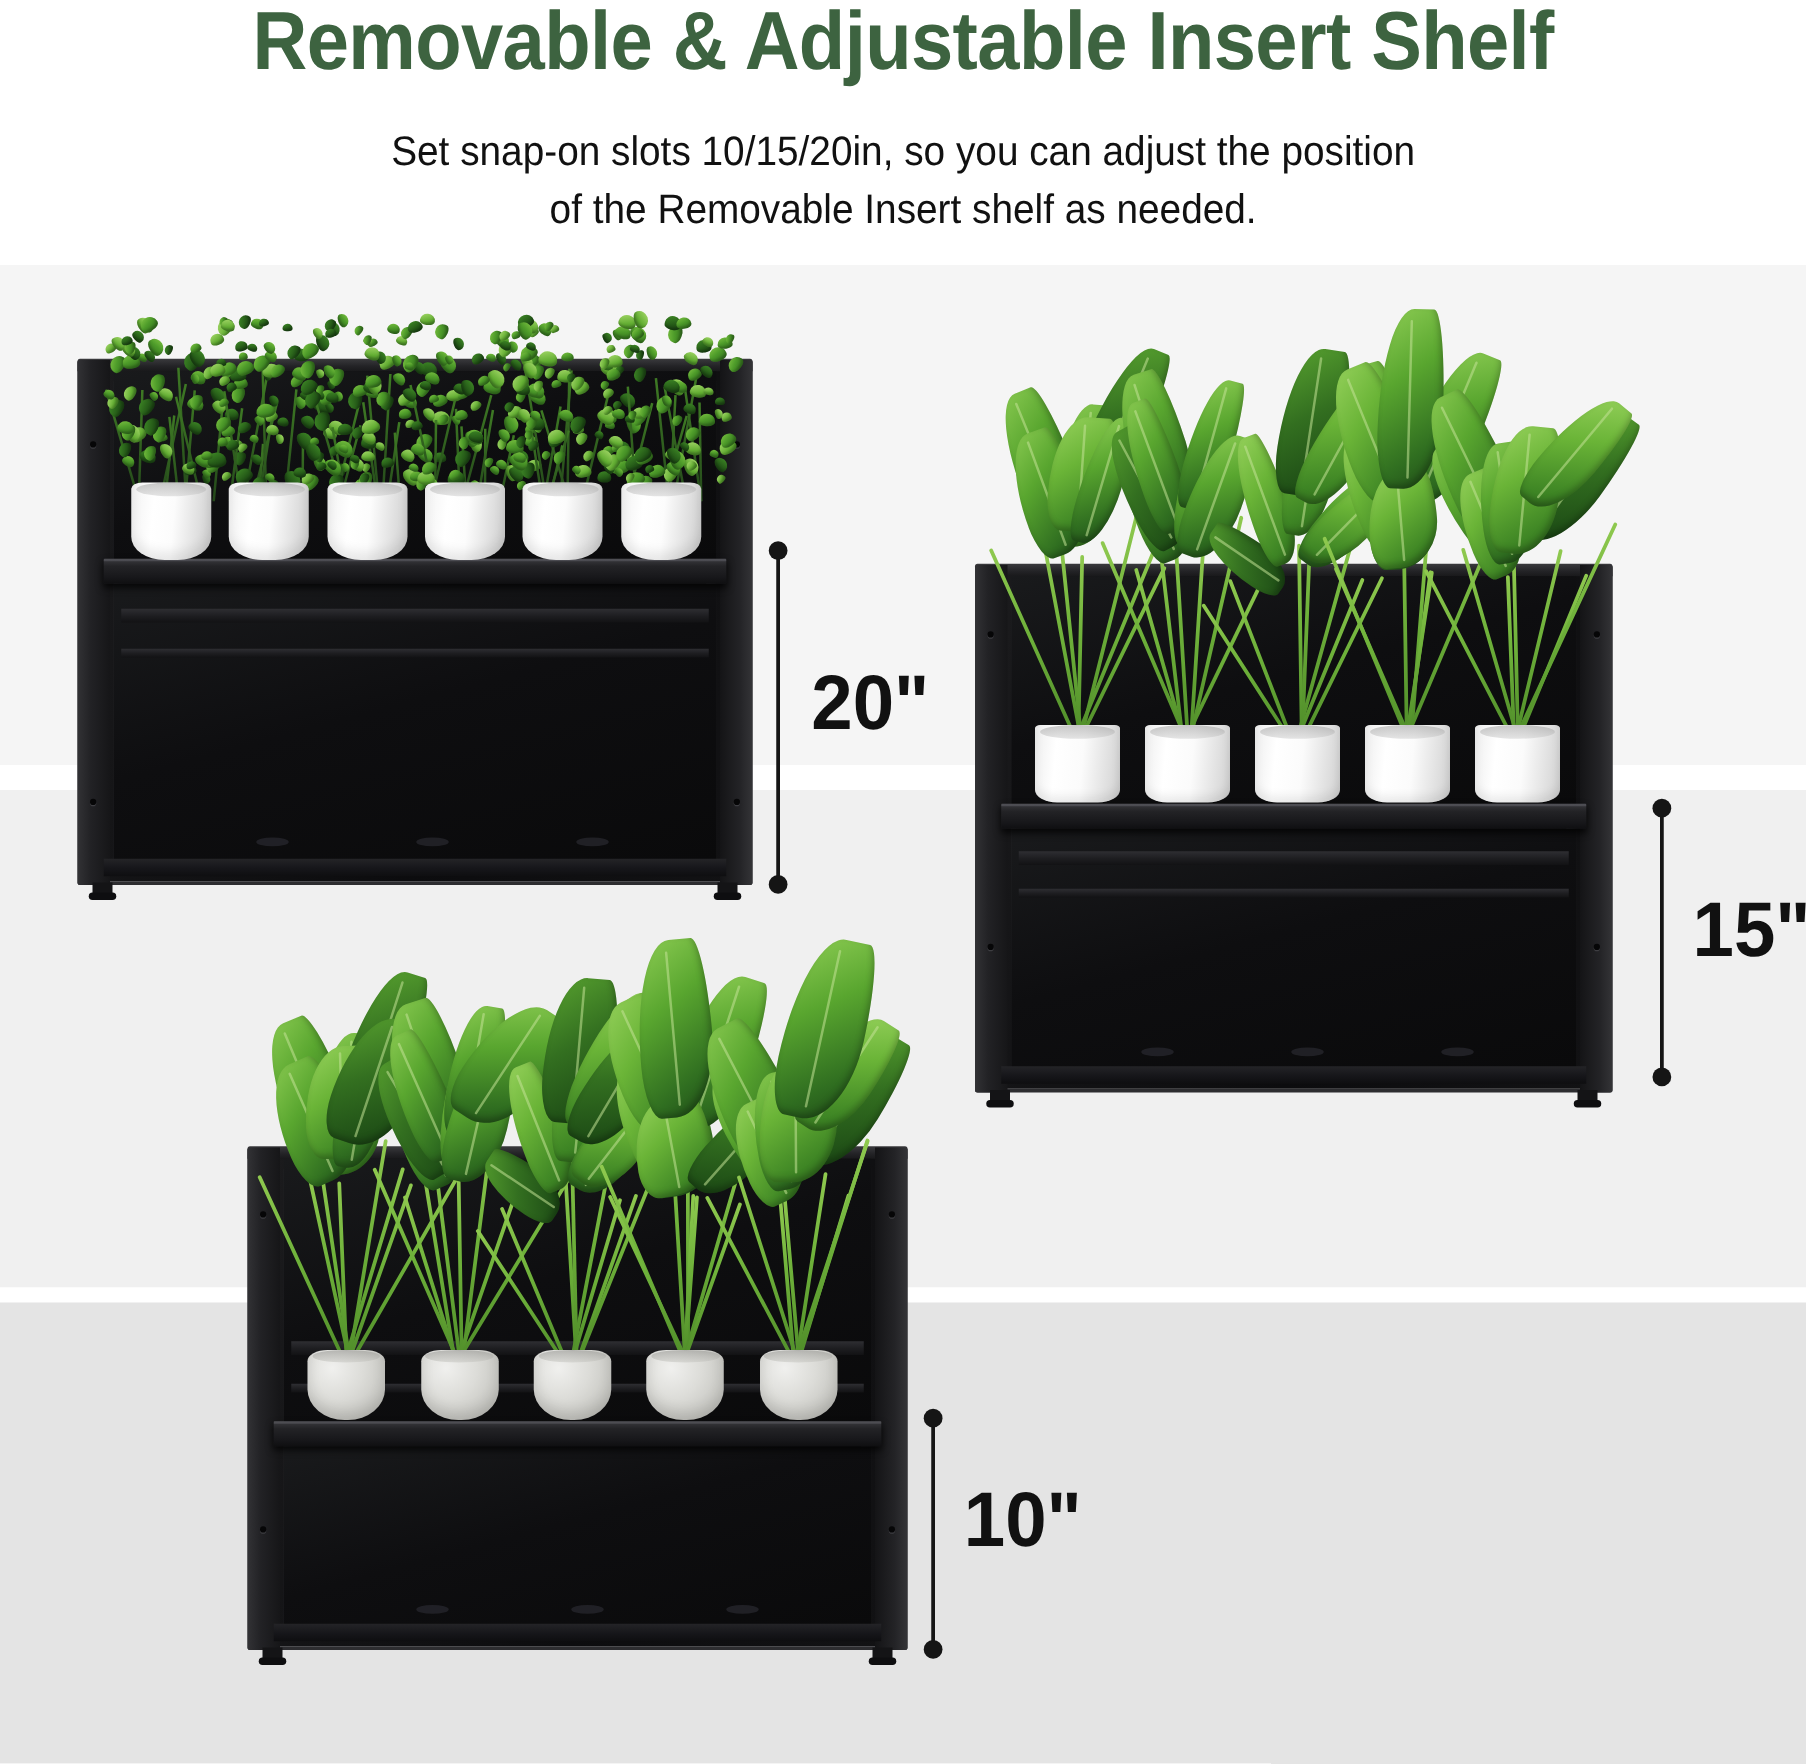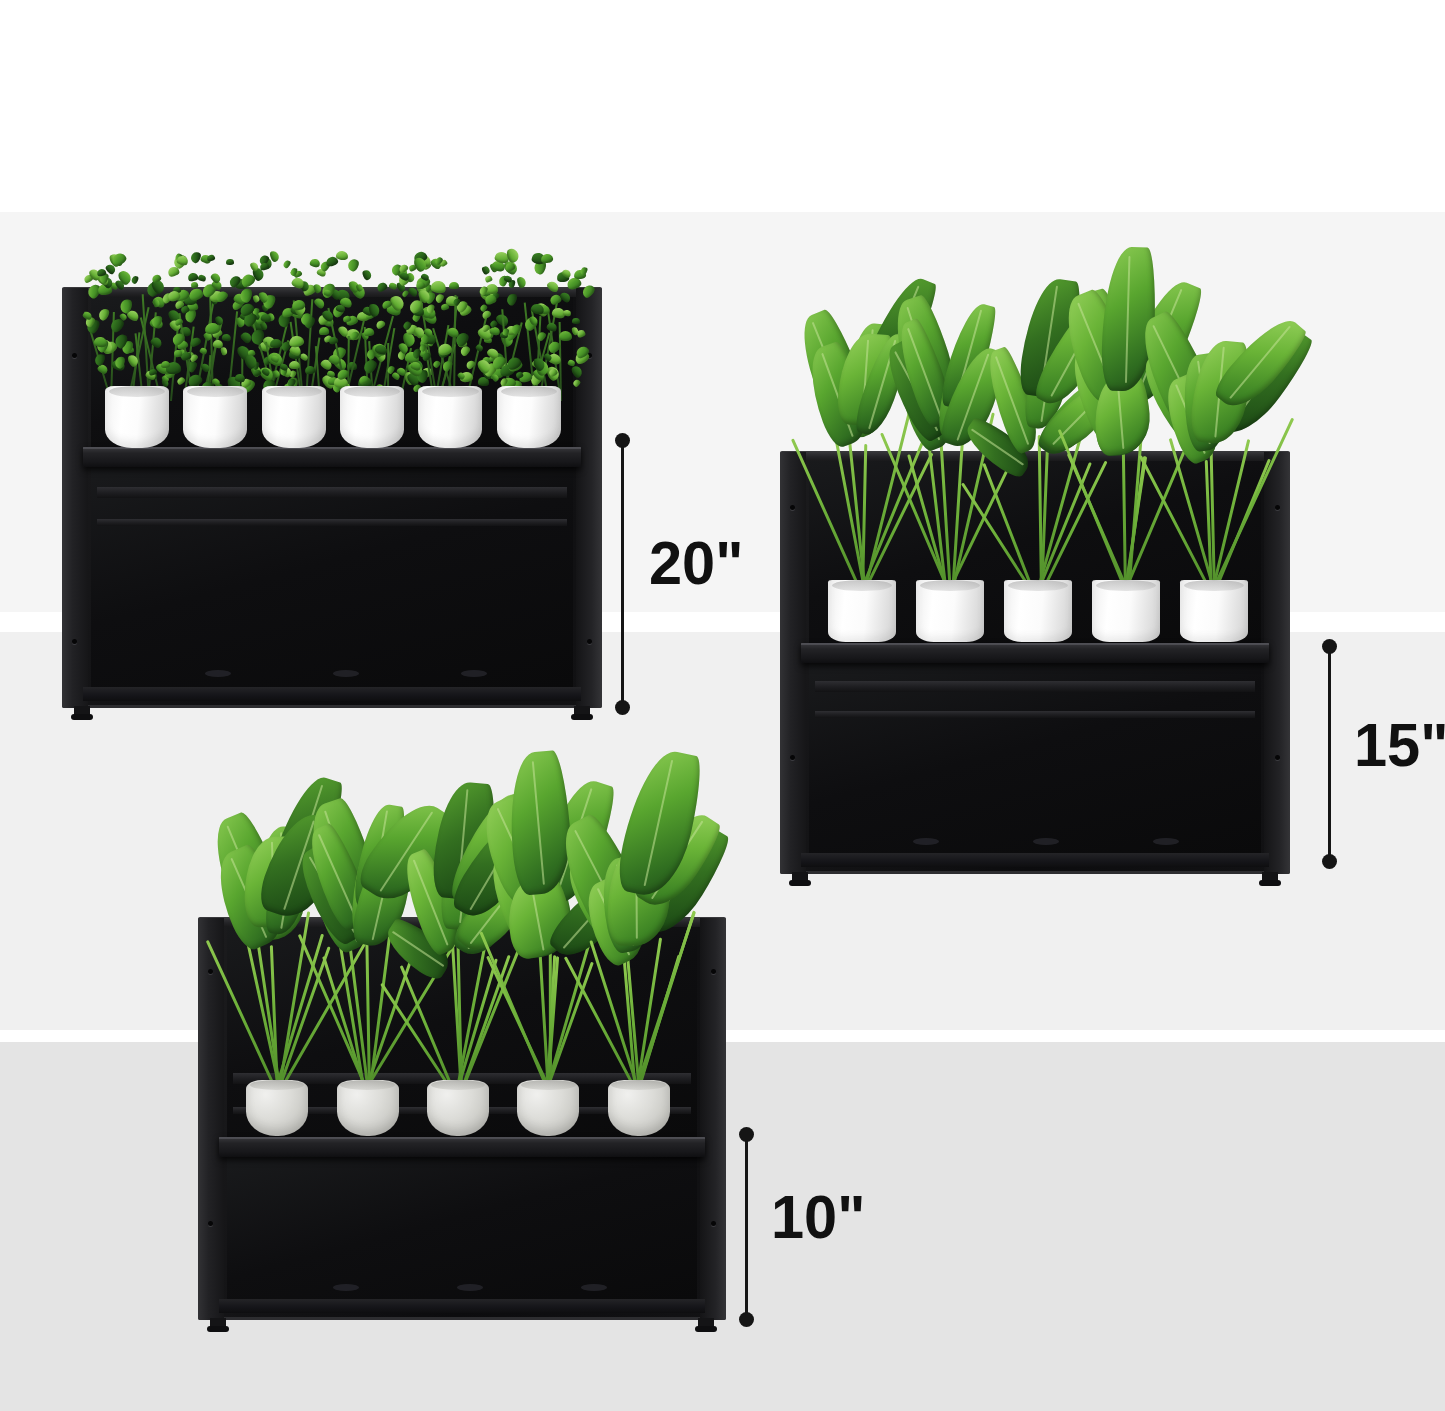--- a/index.html
+++ b/index.html
@@ -301,20 +301,27 @@
 <body>
 
 <div id="page">
 
   <div class="band" id="band-top"></div>
   <div class="band" id="band-gap1"></div>
   <div class="band" id="band-mid"></div>
   <div class="band" id="band-gap2"></div>
   <div class="band" id="band-bottom"></div>
 
+  <div id="header">
+    <div id="title">Removable &amp; Adjustable Insert Shelf</div>
+    <div id="subtitle">
+      <span class="ln">Set snap-on slots 10/15/20in, so you can adjust the position</span>
+      <span class="ln">of the Removable Insert shelf as needed.</span>
+    </div>
+  </div>
 
   <div class="unit" id="u1" style="left:62px; top:288px; width:540px; height:420px;">
     <div class="cabinet">
       <div class="rim-top"></div>
       <div class="post left"></div>
       <div class="post right"></div>
       <div class="post-edge l"></div>
       <div class="post-edge r"></div>
       <div class="screw" style="left:7px; top:62px;"></div>
       <div class="screw" style="left:7px; top:348px;"></div>

